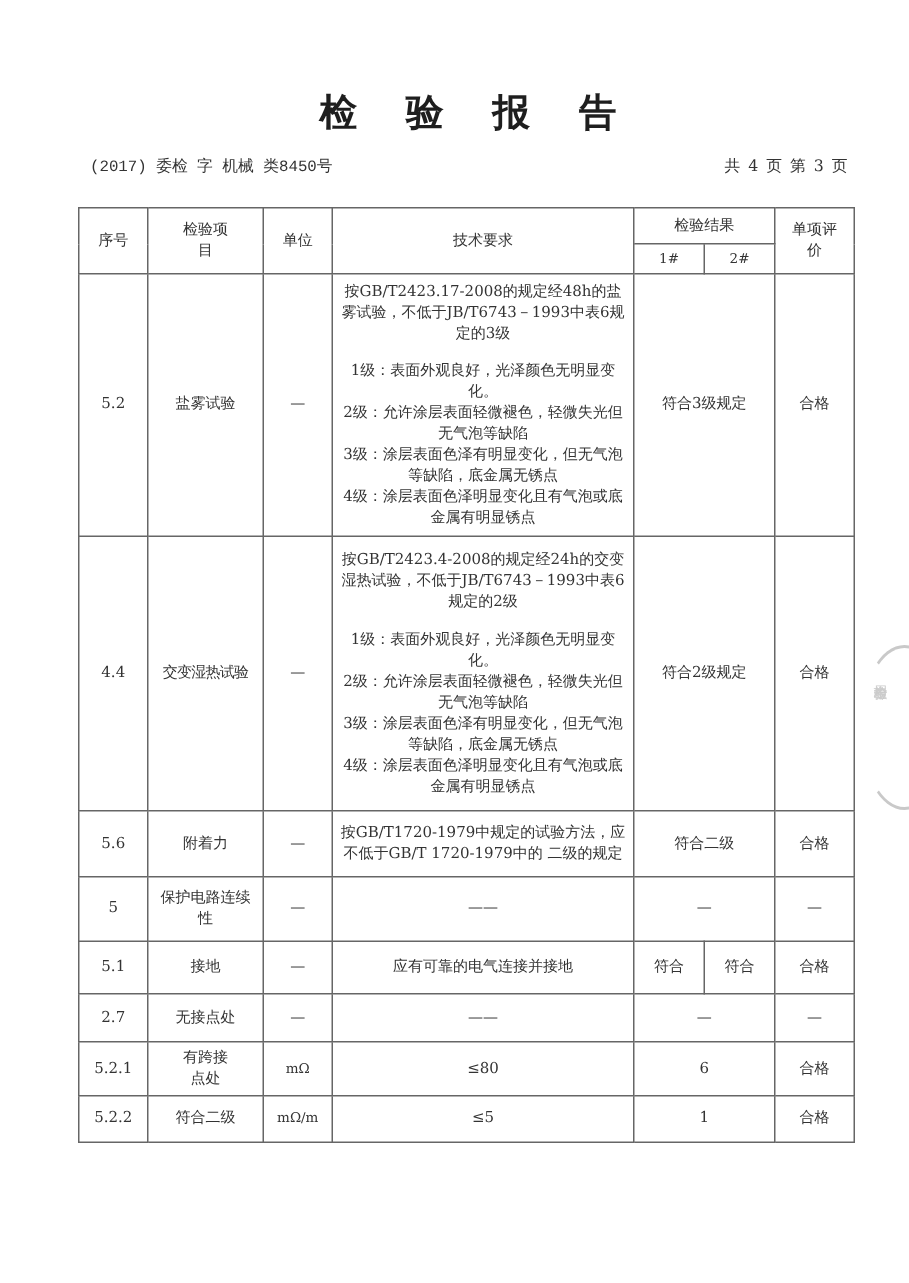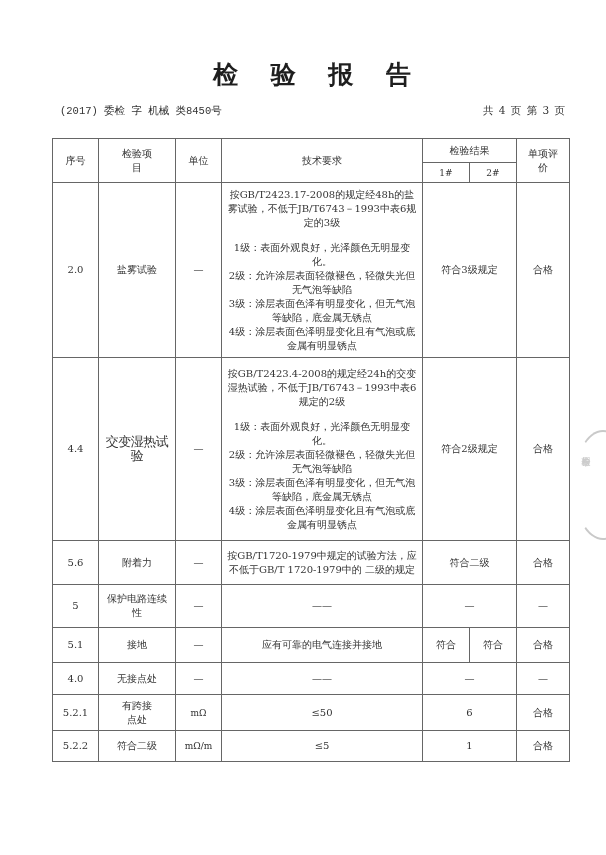--- a/index.html
+++ b/index.html
@@ -60,38 +60,38 @@
     <th rowspan="2">技术要求</th>
     <th colspan="2">检验结果</th>
     <th rowspan="2"><span style="display:inline-block;width:30px">单项评价</span></th>
   </tr>
   <tr style="height:20px">
     <th class="small">1#</th>
     <th class="small">2#</th>
   </tr>
 
   <tr style="height:175px">
-    <td>2.0</td>
+    <td>5.2</td>
     <td>盐雾试验</td>
     <td>—</td>
     <td class="req">
       <p>按GB/T2423.17-2008的规定经48h的盐雾试验，不低于JB/T6743－1993中表6规定的3级</p>
       <div class="gap"></div>
       <p>1级：表面外观良好，光泽颜色无明显变化。</p>
       <p>2级：允许涂层表面轻微褪色，轻微失光但无气泡等缺陷</p>
       <p>3级：涂层表面色泽有明显变化，但无气泡等缺陷，底金属无锈点</p>
       <p>4级：涂层表面色泽明显变化且有气泡或底金属有明显锈点</p>
     </td>
     <td colspan="2">符合3级规定</td>
     <td>合格</td>
   </tr>
 
   <tr style="height:183px">
     <td>4.4</td>
-    <td style="font-size:13px;letter-spacing:-0.5px">交变湿热试验</td>
+    <td style="font-size:10px;letter-spacing:-0.5px">交变湿热试验</td>
     <td>—</td>
     <td class="req">
       <p>按GB/T2423.4-2008的规定经24h的交变湿热试验，不低于JB/T6743－1993中表6规定的2级</p>
       <div class="gap"></div>
       <p>1级：表面外观良好，光泽颜色无明显变化。</p>
       <p>2级：允许涂层表面轻微褪色，轻微失光但无气泡等缺陷</p>
       <p>3级：涂层表面色泽有明显变化，但无气泡等缺陷，底金属无锈点</p>
       <p>4级：涂层表面色泽明显变化且有气泡或底金属有明显锈点</p>
     </td>
     <td colspan="2">符合2级规定</td>
@@ -120,33 +120,33 @@
     <td>5.1</td>
     <td>接地</td>
     <td>—</td>
     <td class="req">应有可靠的电气连接并接地</td>
     <td>符合</td>
     <td>符合</td>
     <td>合格</td>
   </tr>
 
   <tr style="height:32px">
-    <td>4.0</td>
+    <td>2.7</td>
     <td>无接点处</td>
     <td>—</td>
     <td>——</td>
     <td colspan="2">—</td>
     <td>—</td>
   </tr>
 
   <tr style="height:36px">
     <td>5.2.1</td>
     <td><span style="display:inline-block;width:34px">有跨接点处</span></td>
     <td class="small">mΩ</td>
-    <td>≤50</td>
+    <td>≤80</td>
     <td colspan="2">6</td>
     <td>合格</td>
   </tr>
 
   <tr style="height:31px">
     <td>5.2.2</td>
     <td>符合二级</td>
     <td class="small">mΩ/m</td>
     <td>≤5</td>
     <td colspan="2">1</td>

